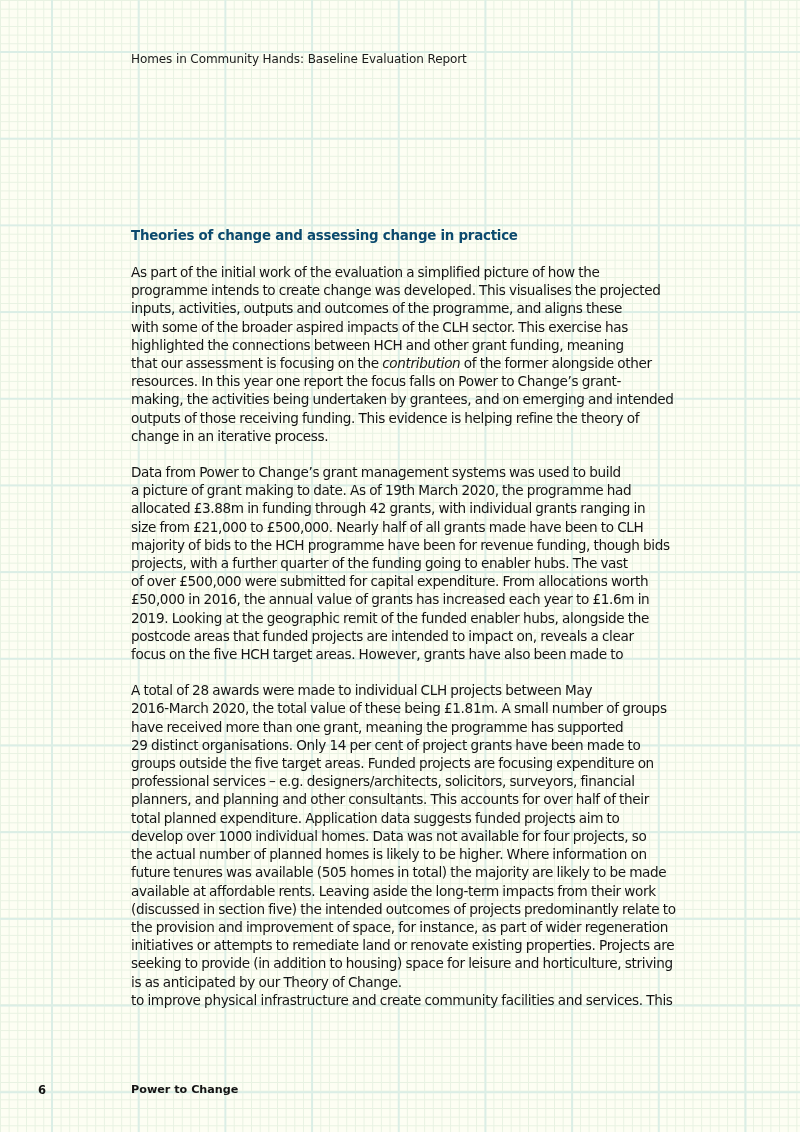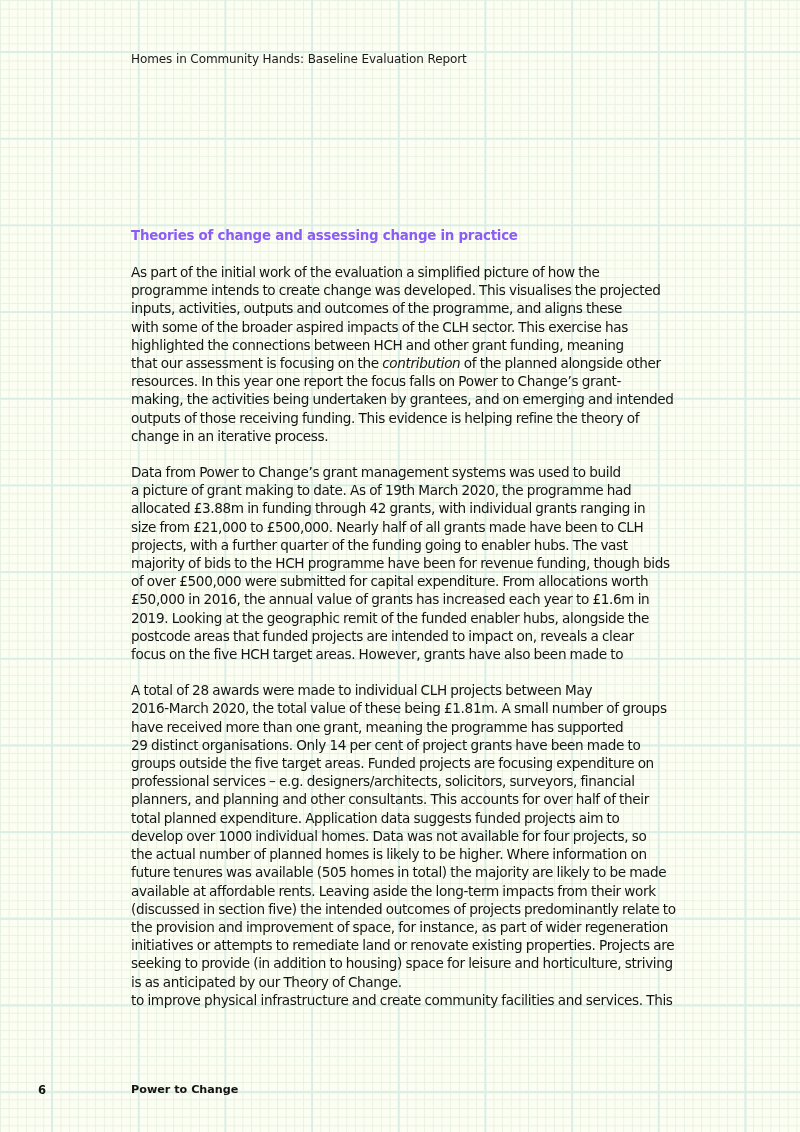--- a/index.html
+++ b/index.html
@@ -31,21 +31,21 @@
     .content {
       position: absolute;
       left: 131px;
       top: 227px;
       width: 545px;
     }
     .section-heading {
       margin: 0;
       font-size: 13.4px;
       font-weight: bold;
-      color: #8b5cf6;
+      color: #0c4a6e;
       line-height: 18px;
       letter-spacing: -0.25px;
       white-space: nowrap;
     }
     .para {
       margin: 18px 16px 0 0;
       font-size: 13.6px;
       line-height: 18.2px;
       letter-spacing: -0.35px;
       word-spacing: -0.5px;
@@ -78,34 +78,34 @@
 
 <main class="content">
   <h2 class="section-heading">Theories of change and assessing change in practice</h2>
 
   <p class="para">
     <span class="line">As part of the initial work of the evaluation a simplified picture of how the</span>
     <span class="line">programme intends to create change was developed. This visualises the projected</span>
     <span class="line">inputs, activities, outputs and outcomes of the programme, and aligns these</span>
     <span class="line">with some of the broader aspired impacts of the CLH sector. This exercise has</span>
     <span class="line">highlighted the connections between HCH and other grant funding, meaning</span>
-    <span class="line"><span>that our assessment is focusing on the </span><em>contribution</em><span> of the planned alongside other</span></span>
+    <span class="line"><span>that our assessment is focusing on the </span><em>contribution</em><span> of the former alongside other</span></span>
     <span class="line">resources. In this year one report the focus falls on Power to Change’s grant-</span>
     <span class="line">making, the activities being undertaken by grantees, and on emerging and intended</span>
     <span class="line">outputs of those receiving funding. This evidence is helping refine the theory of</span>
     <span class="line">change in an iterative process.</span>
   </p>
 
   <p class="para">
     <span class="line">Data from Power to Change’s grant management systems was used to build</span>
     <span class="line">a picture of grant making to date. As of 19th March 2020, the programme had</span>
     <span class="line">allocated £3.88m in funding through 42 grants, with individual grants ranging in</span>
     <span class="line">size from £21,000 to £500,000. Nearly half of all grants made have been to CLH</span>
+    <span class="line">majority of bids to the HCH programme have been for revenue funding, though bids</span>
     <span class="line">projects, with a further quarter of the funding going to enabler hubs. The vast</span>
-    <span class="line">majority of bids to the HCH programme have been for revenue funding, though bids</span>
     <span class="line">of over £500,000 were submitted for capital expenditure. From allocations worth</span>
     <span class="line">£50,000 in 2016, the annual value of grants has increased each year to £1.6m in</span>
     <span class="line">2019. Looking at the geographic remit of the funded enabler hubs, alongside the</span>
     <span class="line">postcode areas that funded projects are intended to impact on, reveals a clear</span>
     <span class="line">focus on the five HCH target areas. However, grants have also been made to</span>
   </p>
 
   <p class="para">
     <span class="line">A total of 28 awards were made to individual CLH projects between May</span>
     <span class="line">2016-March 2020, the total value of these being £1.81m. A small number of groups</span>

